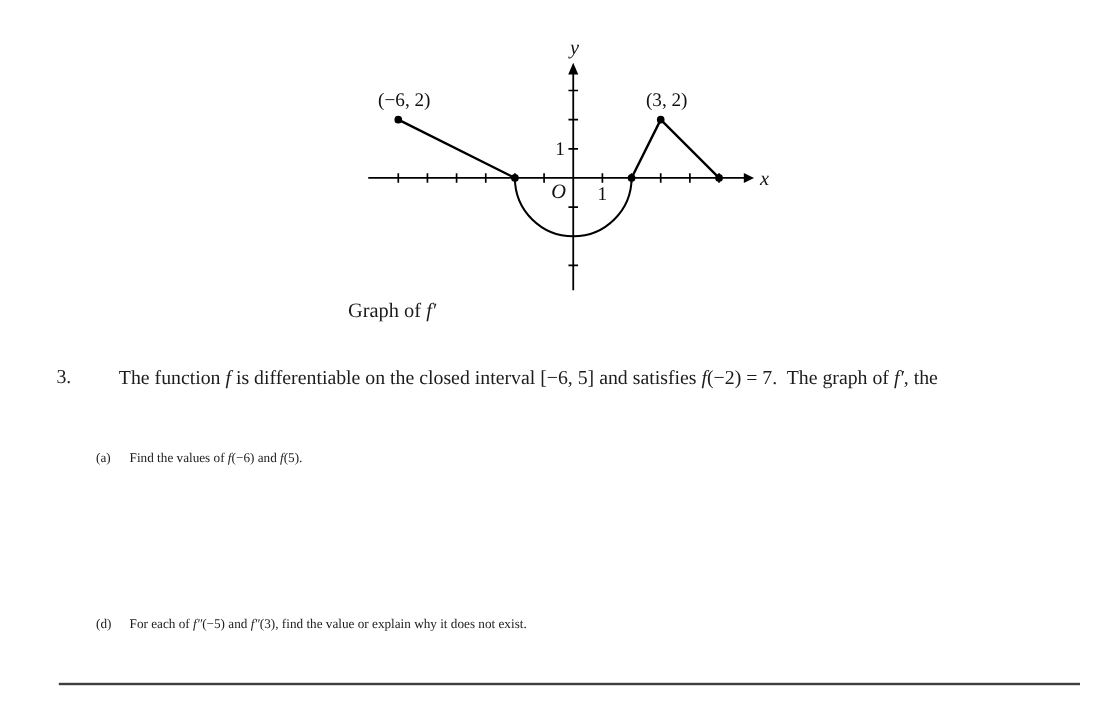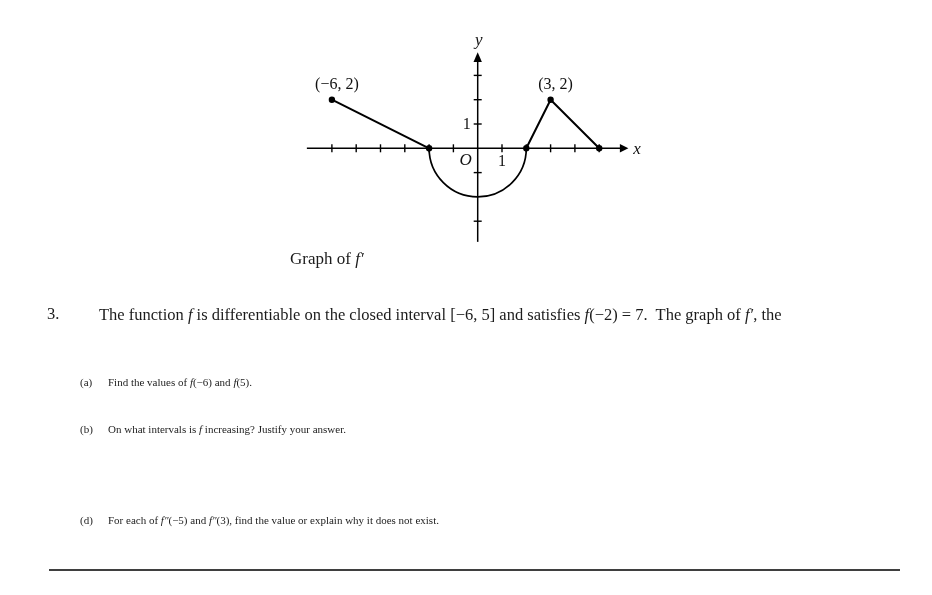--- a/index.html
+++ b/index.html
@@ -77,23 +77,20 @@
   <div class="pnum">3.</div>
 
   <div class="stmt">
     <div class="line"><span>The function </span><span class="it">f</span><span> is differentiable on the closed interval [−6, 5] and satisfies </span><span class="it">f</span><span>(−2) = 7.&nbsp; The graph of </span><span class="it">f′</span><span>, the</span></div>
   </div>
 
   <div class="part" style="top:376px">
     <span class="plabel">(a)</span><span class="ptext"><span>Find the values of </span><span class="it">f</span><span>(−6) and </span><span class="it">f</span><span>(5).</span></span>
   </div>
 
-  <div class="part" style="top:423px">
-    <span class="plabel">(b)</span><span class="ptext"><span>On what intervals is </span><span class="it">f</span><span> increasing? Justify your answer.</span></span>
-  </div>
 
 
   <div class="part" style="top:514px">
     <span class="plabel">(d)</span><span class="ptext"><span>For each of </span><span class="it">f″</span><span>(−5) and </span><span class="it">f″</span><span>(3), find the value or explain why it does not exist.</span></span>
   </div>
 
   <div class="rule"></div>
 
 </div>
 

